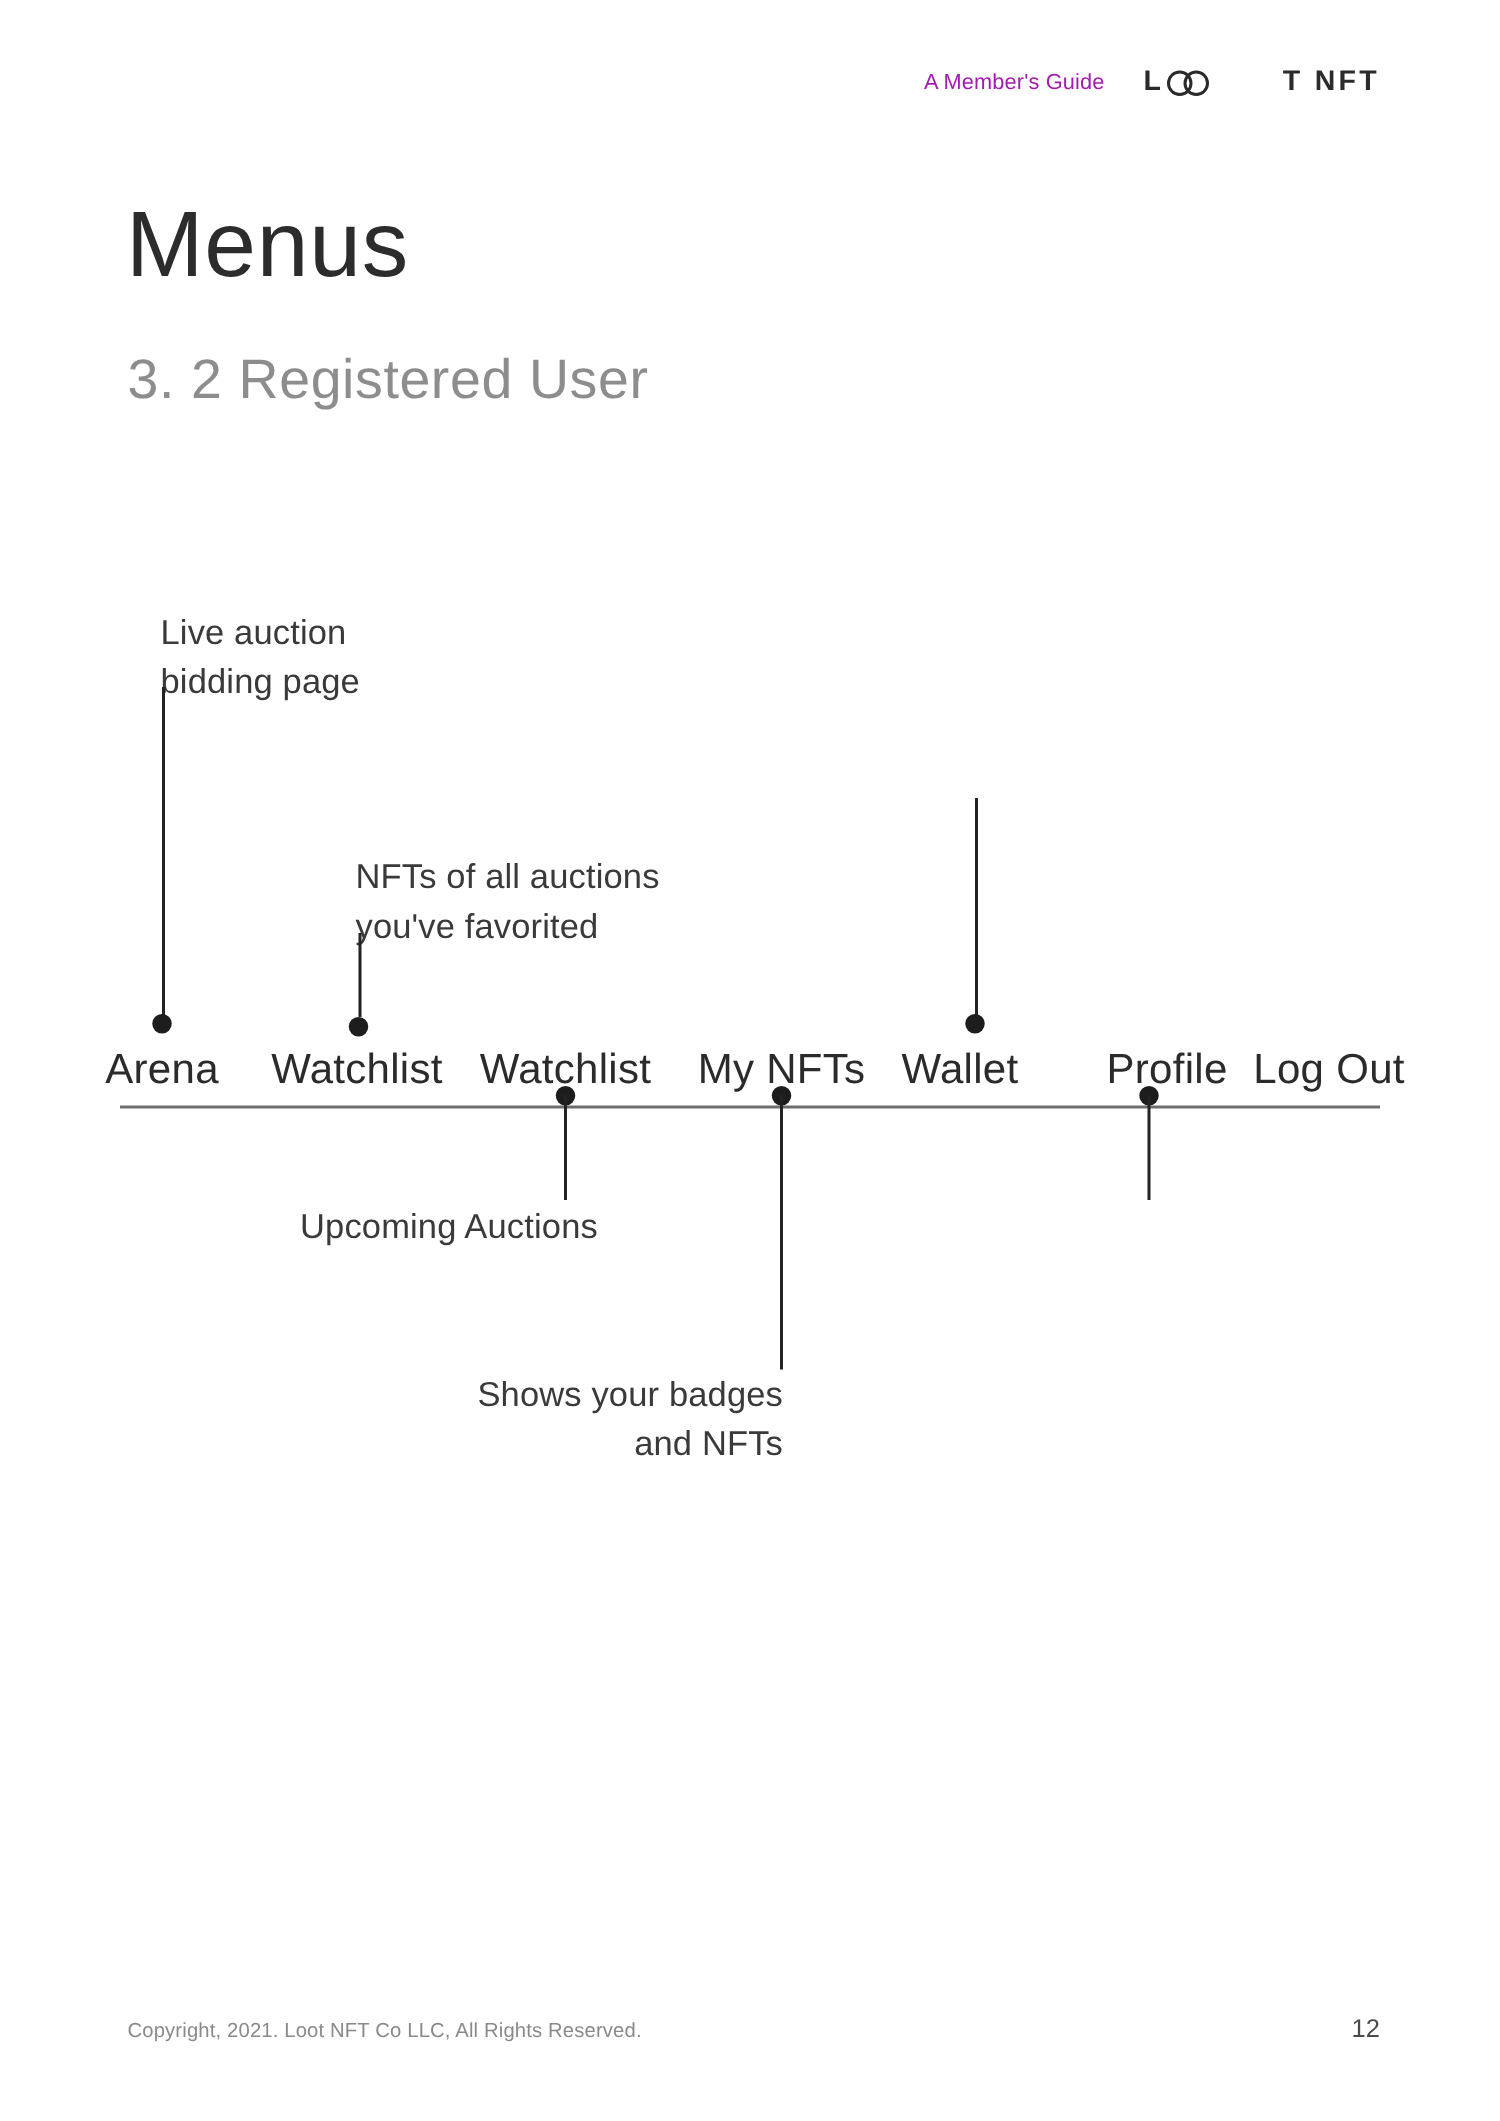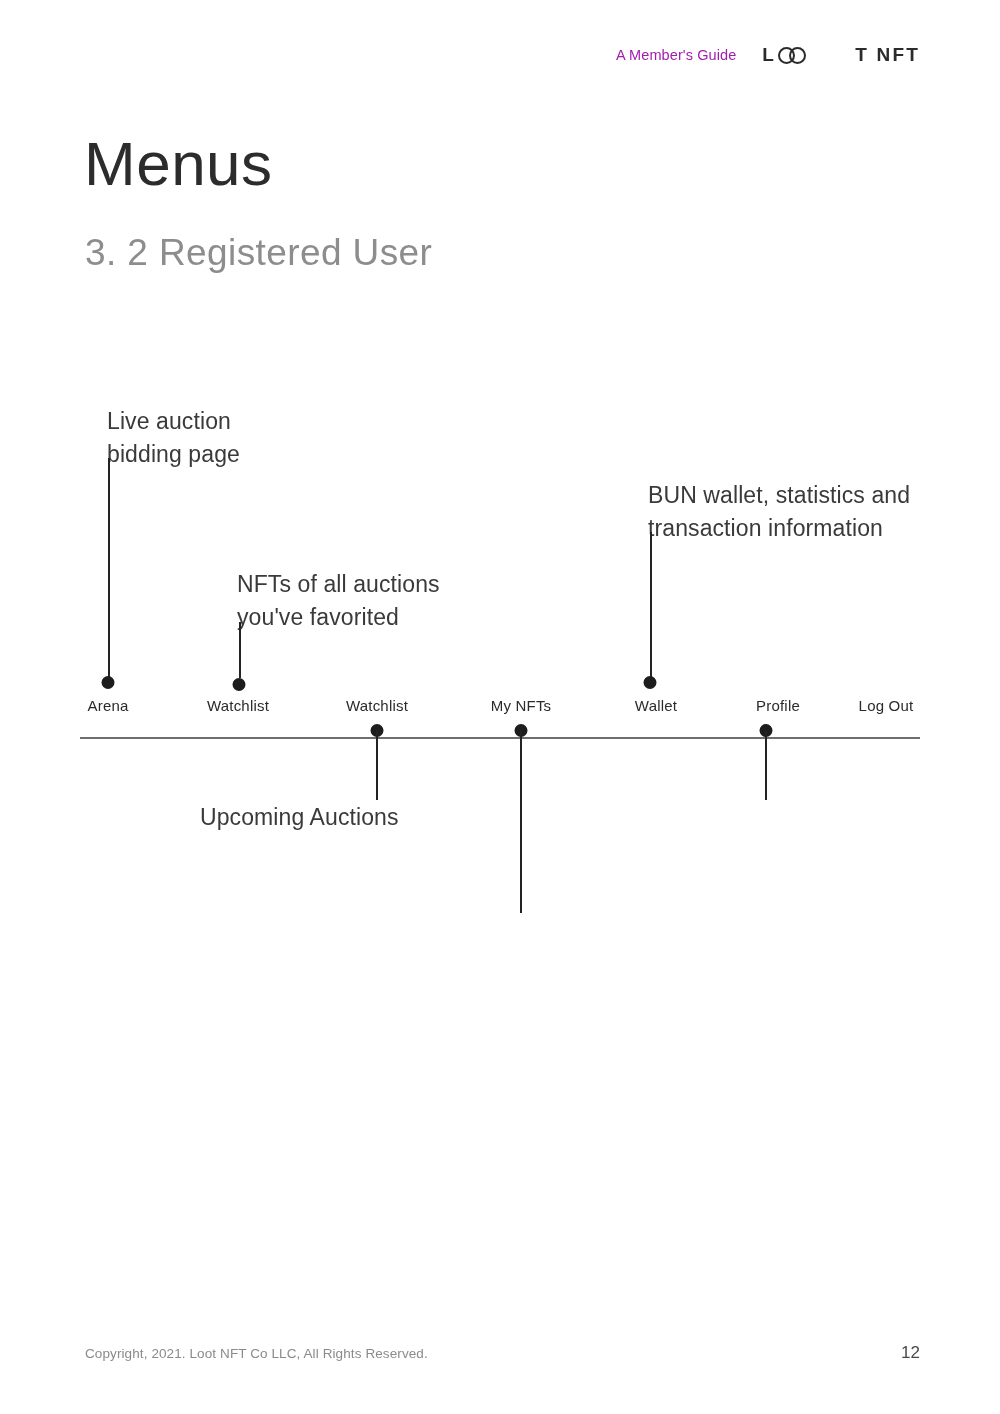--- a/index.html
+++ b/index.html
@@ -96,21 +96,21 @@
     position: absolute;
     left: 80px;
     top: 737px;
     width: 840px;
     height: 2px;
     background: #6e6e6e;
   }
   .menu-item {
     position: absolute;
     top: 697px;
-    font-size: 15px;
+    font-size: 28px;
     color: #2b2b2b;
     white-space: nowrap;
     transform: translateX(-50%);
     letter-spacing: 0.2px;
   }
 
   .leader-line {
     position: absolute;
     width: 2px;
     background: #232323;
@@ -169,45 +169,45 @@
 <div class="section-title">3. 2 Registered User</div>
 
 <div class="diagram">
 
   <div class="menu-rule"></div>
 
   <div class="menu-item" style="left:108px;">Arena</div>
   <div class="menu-item" style="left:238px;">Watchlist</div>
   <div class="menu-item" style="left:377px;">Watchlist</div>
   <div class="menu-item" style="left:521px;">My NFTs</div>
-  <div class="menu-item" style="left:656px;">Wallet</div>
+  <div class="menu-item" style="left:640px;">Wallet</div>
   <div class="menu-item" style="left:766px;margin-left:12px;">Profile</div>
   <div class="menu-item" style="left:886px;">Log Out</div>
 
   <div class="callout" style="left:107px; top:405px;">Live auction
 bidding page</div>
   <div class="leader-line" style="left:108px; top:458px; height:226px;"></div>
   <div class="leader-dot" style="left:108px; top:676px;"></div>
 
   <div class="callout" style="left:237px; top:568px;">NFTs of all auctions
 you've favorited</div>
   <div class="leader-line" style="left:239px; top:622px; height:56px;"></div>
   <div class="leader-dot" style="left:239px; top:678px;"></div>
 
-  <div class="callout" style="left:648px; top:479px;">BUN wallet, statistics and
-transaction information</div>
   <div class="leader-line" style="left:650px; top:532px; height:145px;"></div>
   <div class="leader-dot" style="left:650px; top:676px;"></div>
 
   <div class="leader-dot" style="left:377px; top:724px;"></div>
   <div class="leader-line" style="left:376px; top:730px; height:70px;"></div>
   <div class="callout" style="left:200px; top:801px;">Upcoming Auctions</div>
 
   <div class="leader-dot" style="left:766px; top:724px;"></div>
   <div class="leader-line" style="left:765px; top:730px; height:70px;"></div>
 
   <div class="leader-dot" style="left:521px; top:724px;"></div>
   <div class="leader-line" style="left:520px; top:730px; height:183px;"></div>
+  <div class="callout align-right" style="left:300px; top:913px; width:222px;">Shows your badges
+and NFTs</div>
 
 </div>
 
 <div class="footer-copyright">Copyright, 2021. Loot NFT Co LLC, All Rights Reserved.</div>
 <div class="footer-page-number">12</div>
 
 </body></html>

